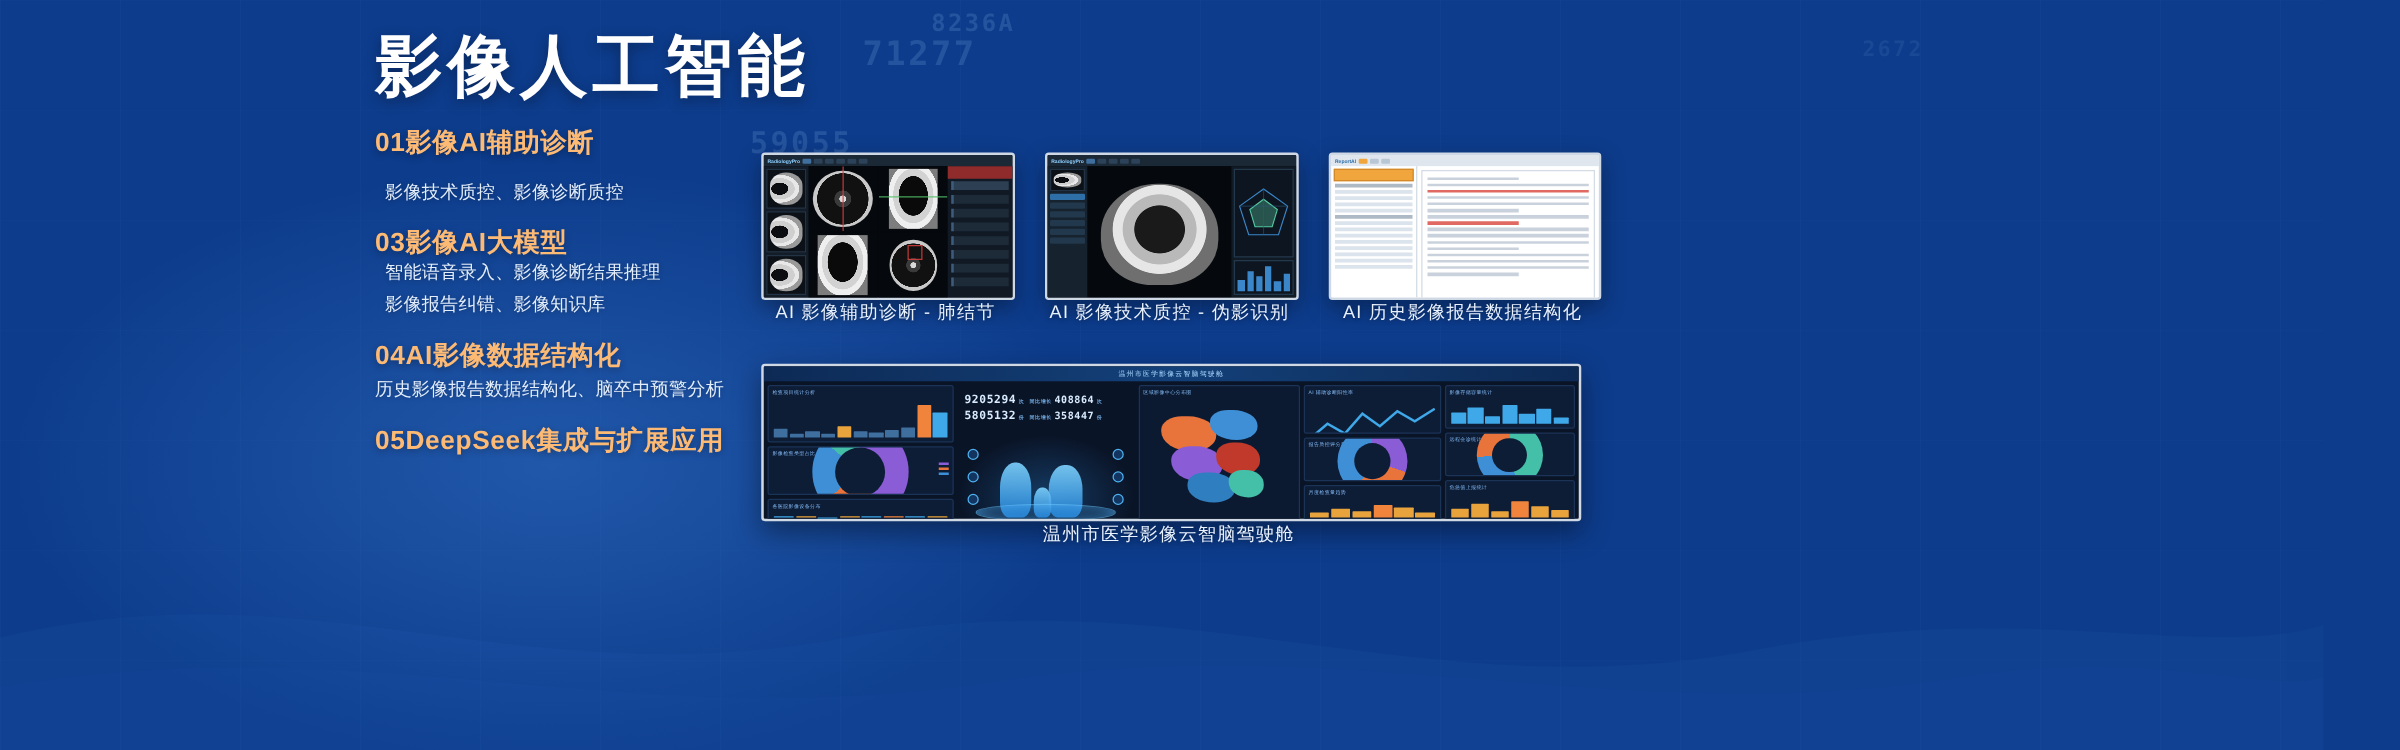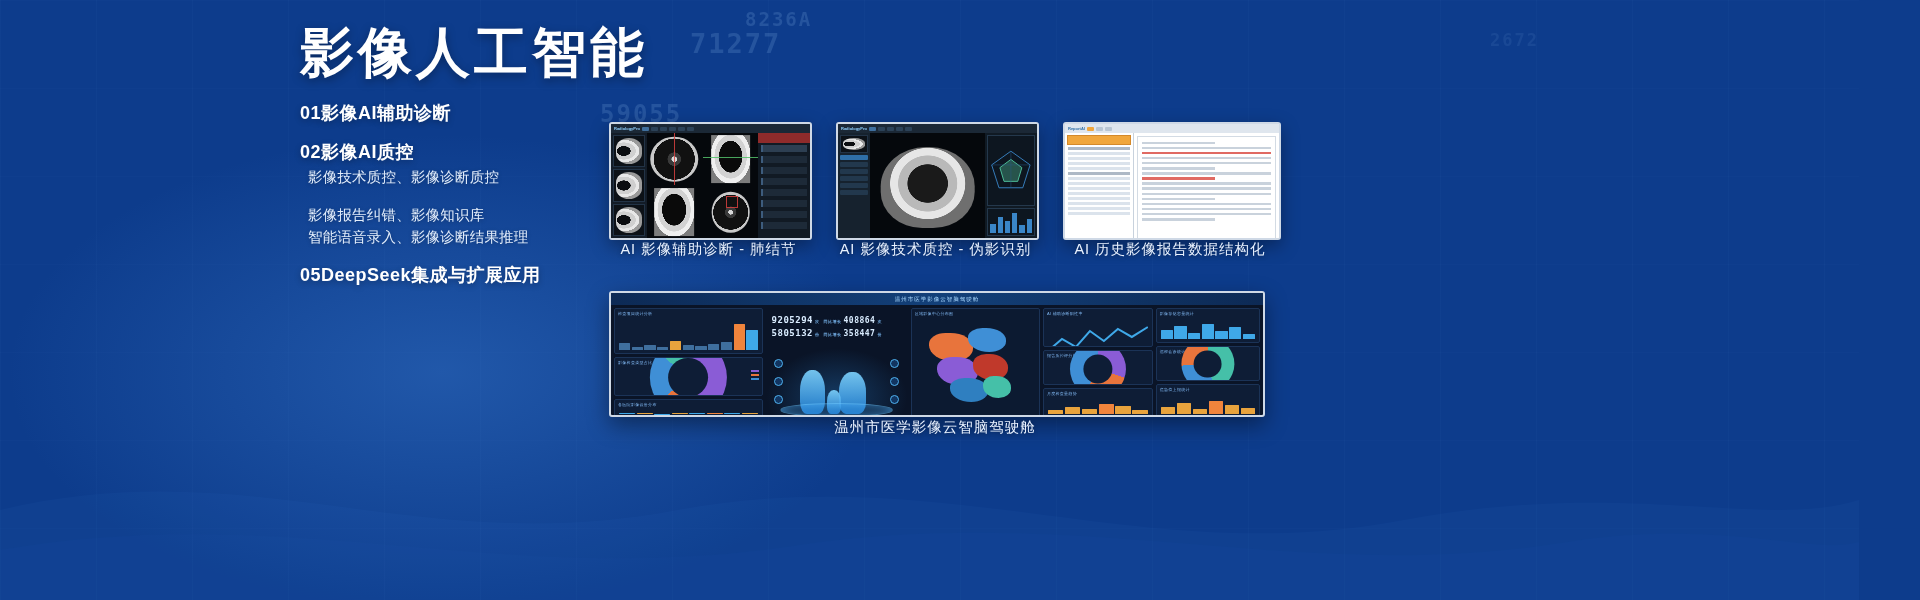--- a/index.html
+++ b/index.html
@@ -29,21 +29,21 @@
   
   .left{position:absolute;left:300px;top:26px;width:380px;}
   .headline{
     font-size:54px;line-height:1;font-weight:800;color:#ffffff;letter-spacing:4px;
     text-shadow:0 3px 10px rgba(0,0,0,.35);
     font-family:"DejaVu Sans","Liberation Sans",sans-serif;
     margin:0 0 22px 0;
   }
   .item{margin-bottom:16px;}
   .item-title{
-    font-size:18px;font-weight:800;color:#ffffff;letter-spacing:.5px;line-height:1.25;
+    font-size:21px;font-weight:800;color:#fdba74;letter-spacing:.5px;line-height:1.25;
     text-shadow:0 2px 6px rgba(0,0,0,.30);
   }
   .item-sub{
     font-size:14.5px;color:#e3eefc;line-height:1.5;margin-top:4px;letter-spacing:.2px;
     text-shadow:0 1px 4px rgba(0,0,0,.28);
   }
   .item.indent .item-sub{padding-left:8px;}
 
   
   .shot{position:absolute;background:#111a26;border:2px solid #cfd9e6;border-radius:3px;overflow:hidden;
@@ -156,29 +156,33 @@
 
   <div class="left">
 
     <h1 class="headline">影像人工智能</h1>
 
     <div class="item">
       <div class="item-title">01影像AI辅助诊断</div>
     </div>
 
     <div class="item indent">
-      <div class="item-title">02影像AI质控</div>
       <div class="item-sub">影像技术质控、影像诊断质控</div>
     </div>
 
     <div class="item indent">
+      <div class="item-title">03影像AI大模型</div>
+      <div class="item-sub" style="margin-top:0;">智能语音录入、影像诊断结果推理</div>
       <div class="item-sub">影像报告纠错、影像知识库</div>
-      <div class="item-sub" style="margin-top:0;">智能语音录入、影像诊断结果推理</div>
-    </div>
-
+    </div>
+
+    <div class="item">
+      <div class="item-title">04AI影像数据结构化</div>
+      <div class="item-sub">历史影像报告数据结构化、脑卒中预警分析</div>
+    </div>
 
     <div class="item">
       <div class="item-title">05DeepSeek集成与扩展应用</div>
     </div>
 
   </div>
 
   <div class="shot" style="left:609px;top:122px;width:199px;height:114px;">
     <div class="win-bar">
       <span class="brand">RadiologyPro</span>

